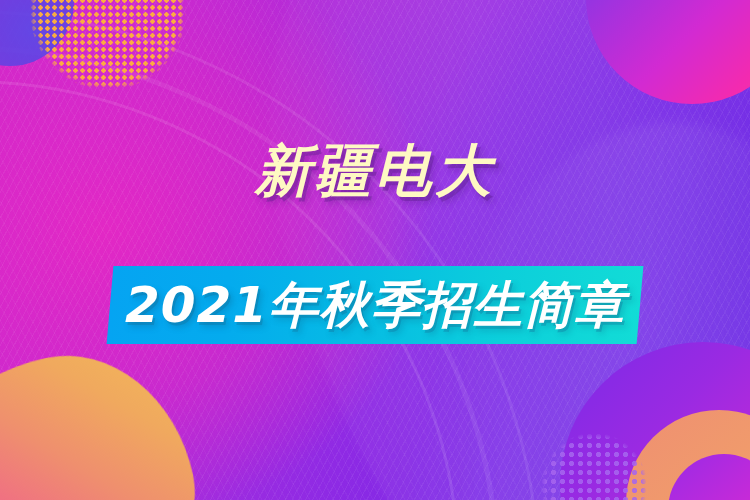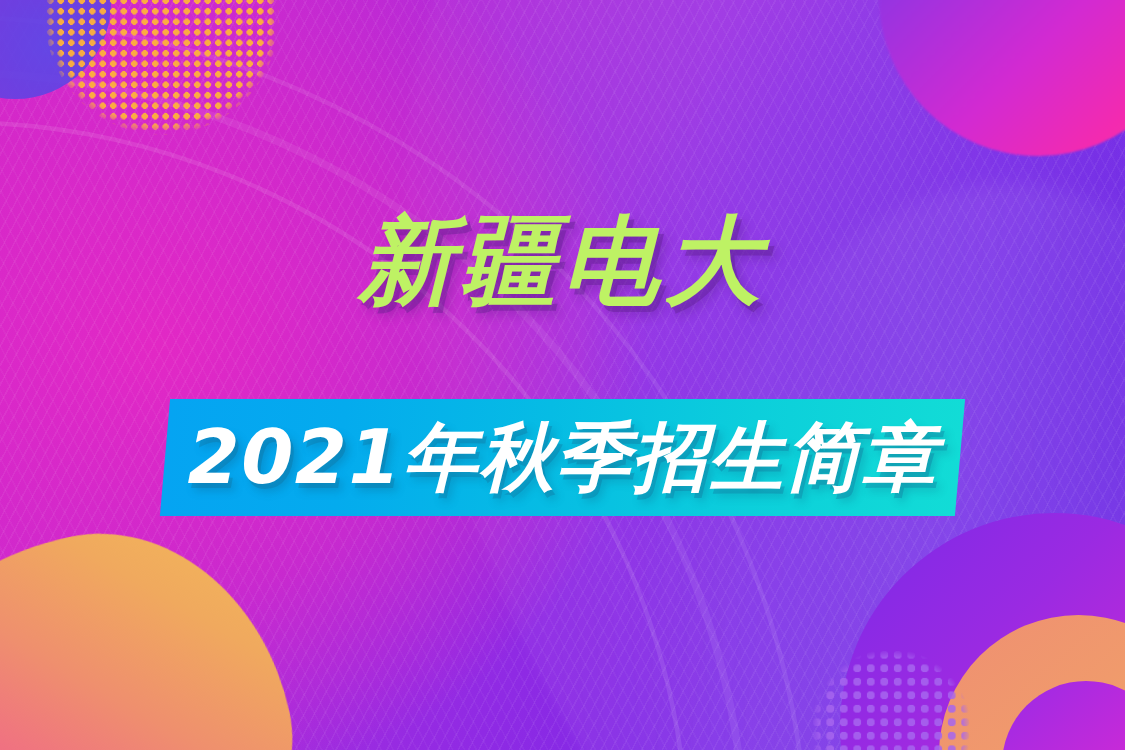--- a/index.html
+++ b/index.html
@@ -214,22 +214,22 @@
   .content {
     position: absolute;
     inset: 0;
   }
 
   .main-title {
     position: absolute;
     left: 0; right: 0;
     top: 143px;
     text-align: center;
-    color: #bef264;
-    font-size: 64px;
+    color: #fef9c3;
+    font-size: 56px;
     line-height: 1;
     font-weight: 700;
     font-style: italic;
     letter-spacing: 4px;
     white-space: nowrap;
     text-shadow:
       3px 4px 0 rgba(92, 30, 140, 0.38),
       5px 6px 7px rgba(70, 20, 115, 0.30);
     font-family: "DejaVu Sans", "Liberation Sans", sans-serif;
   }

